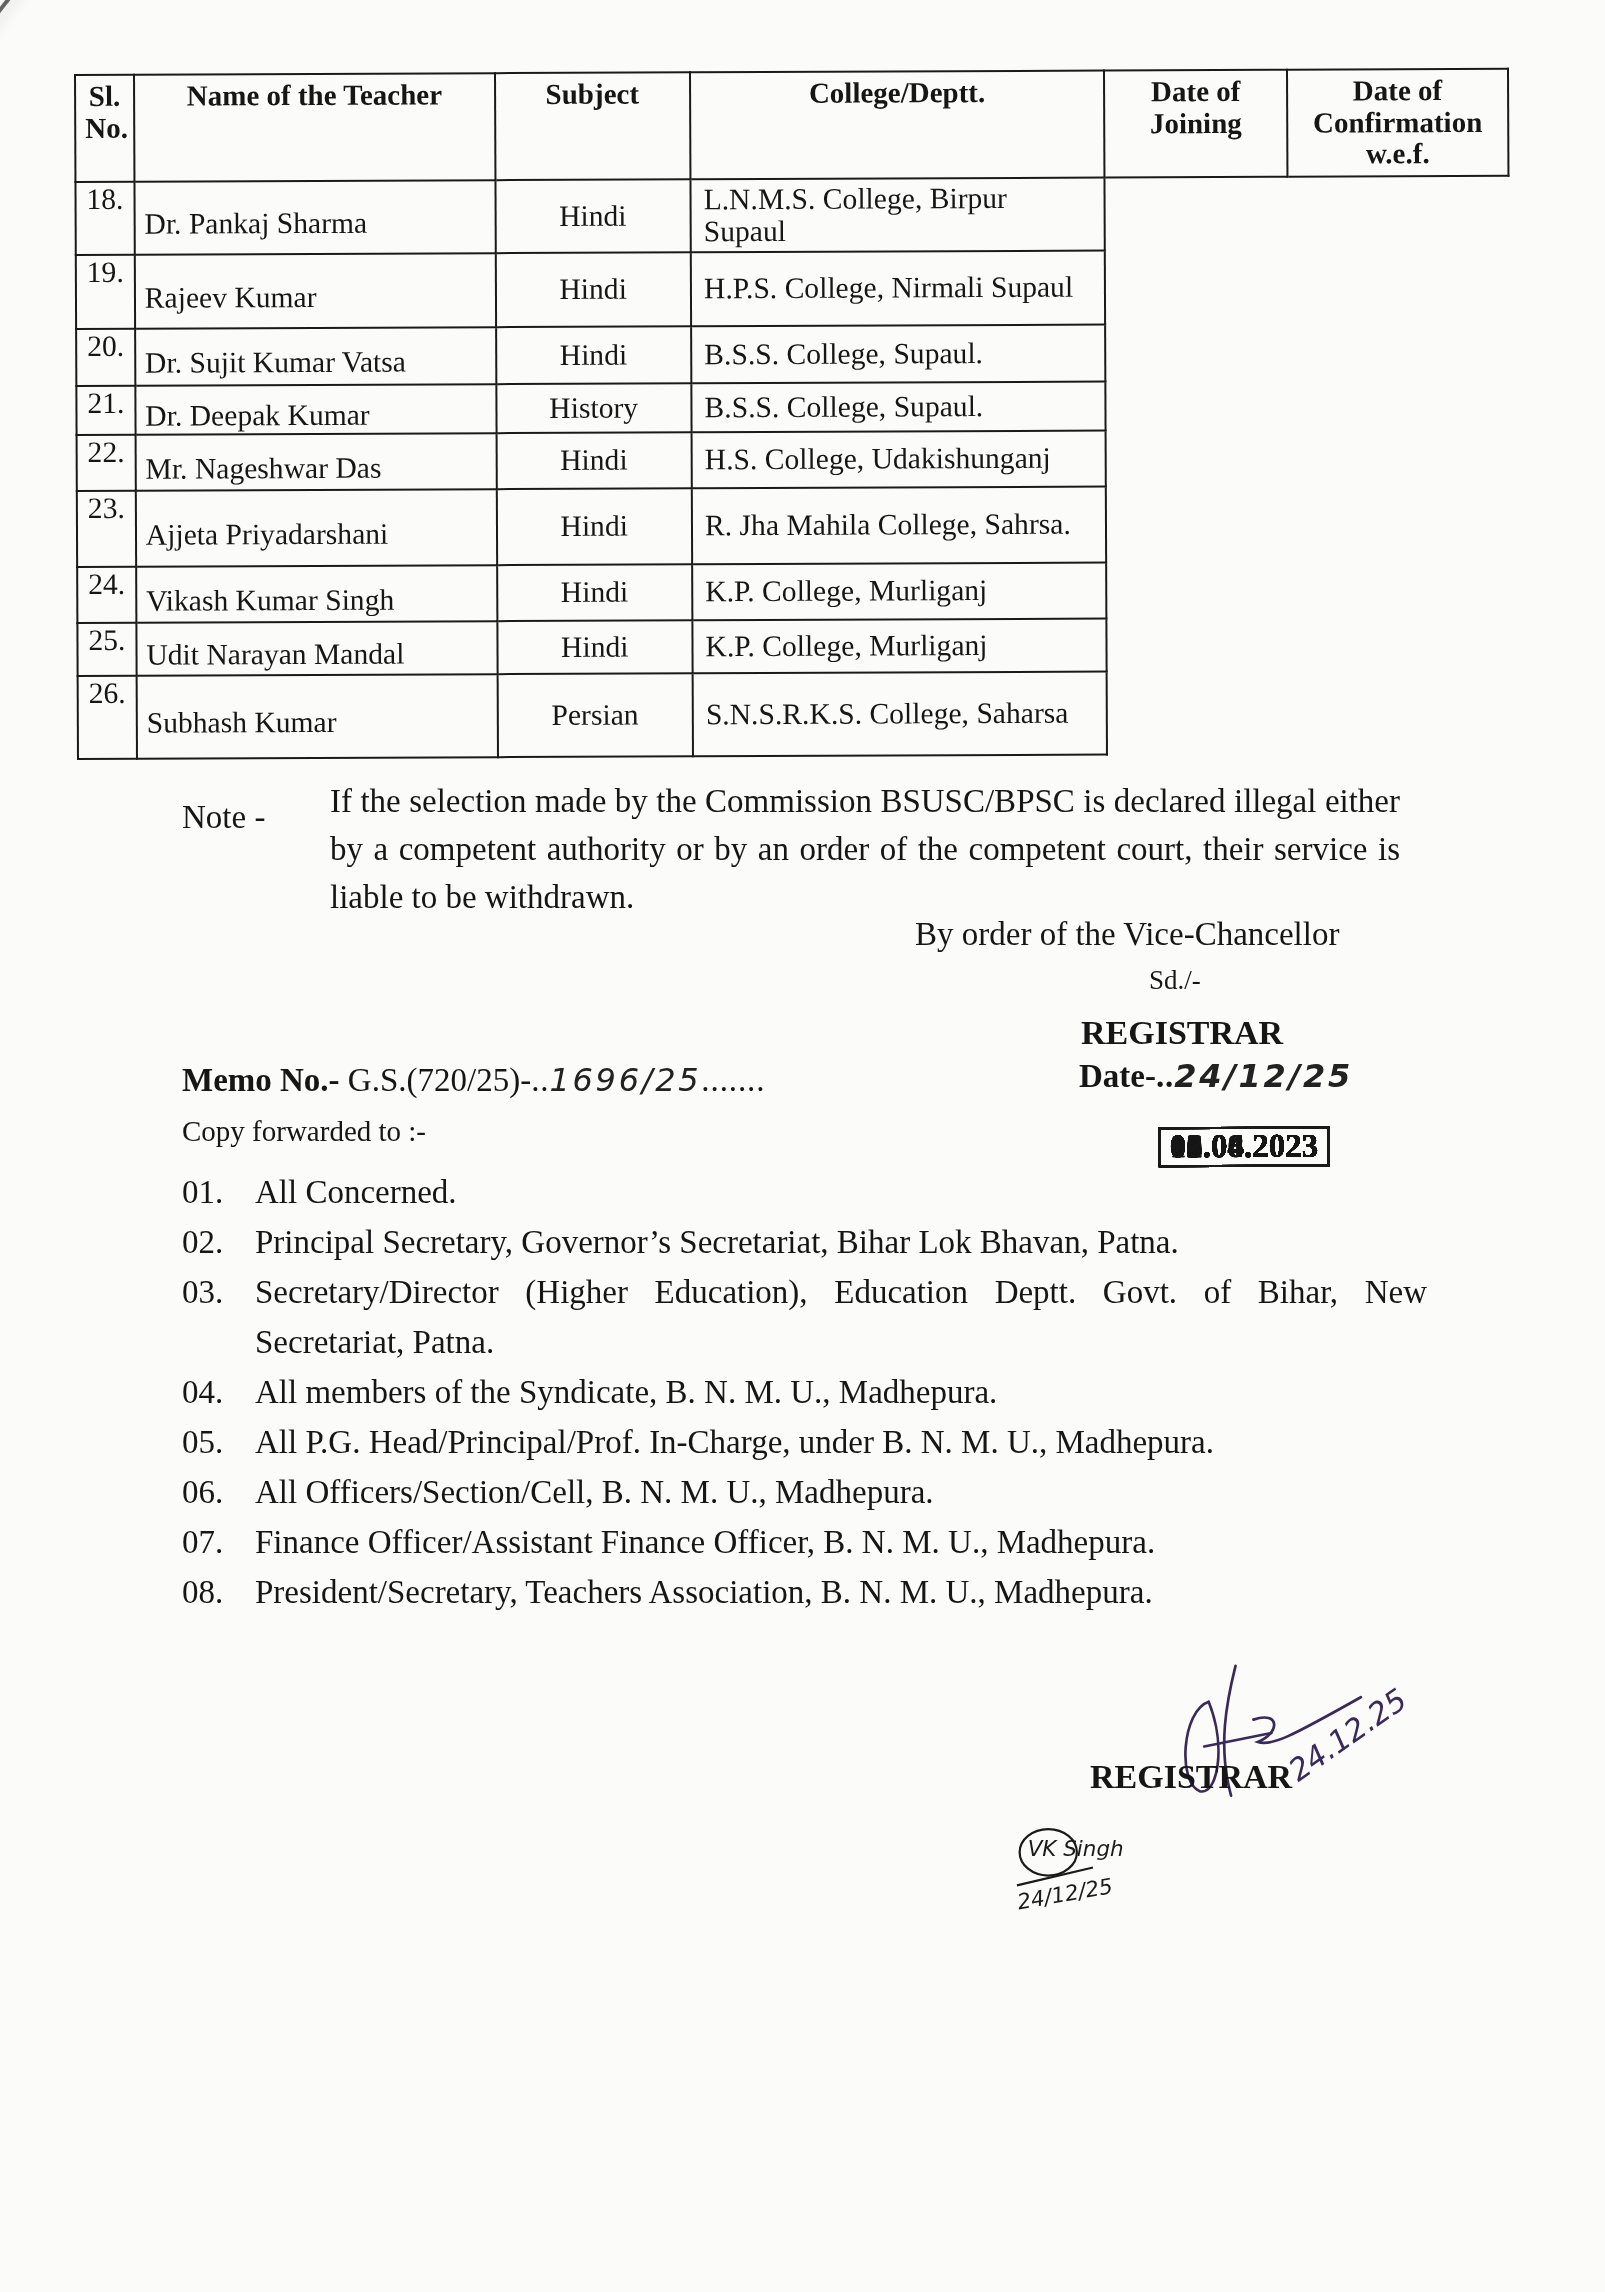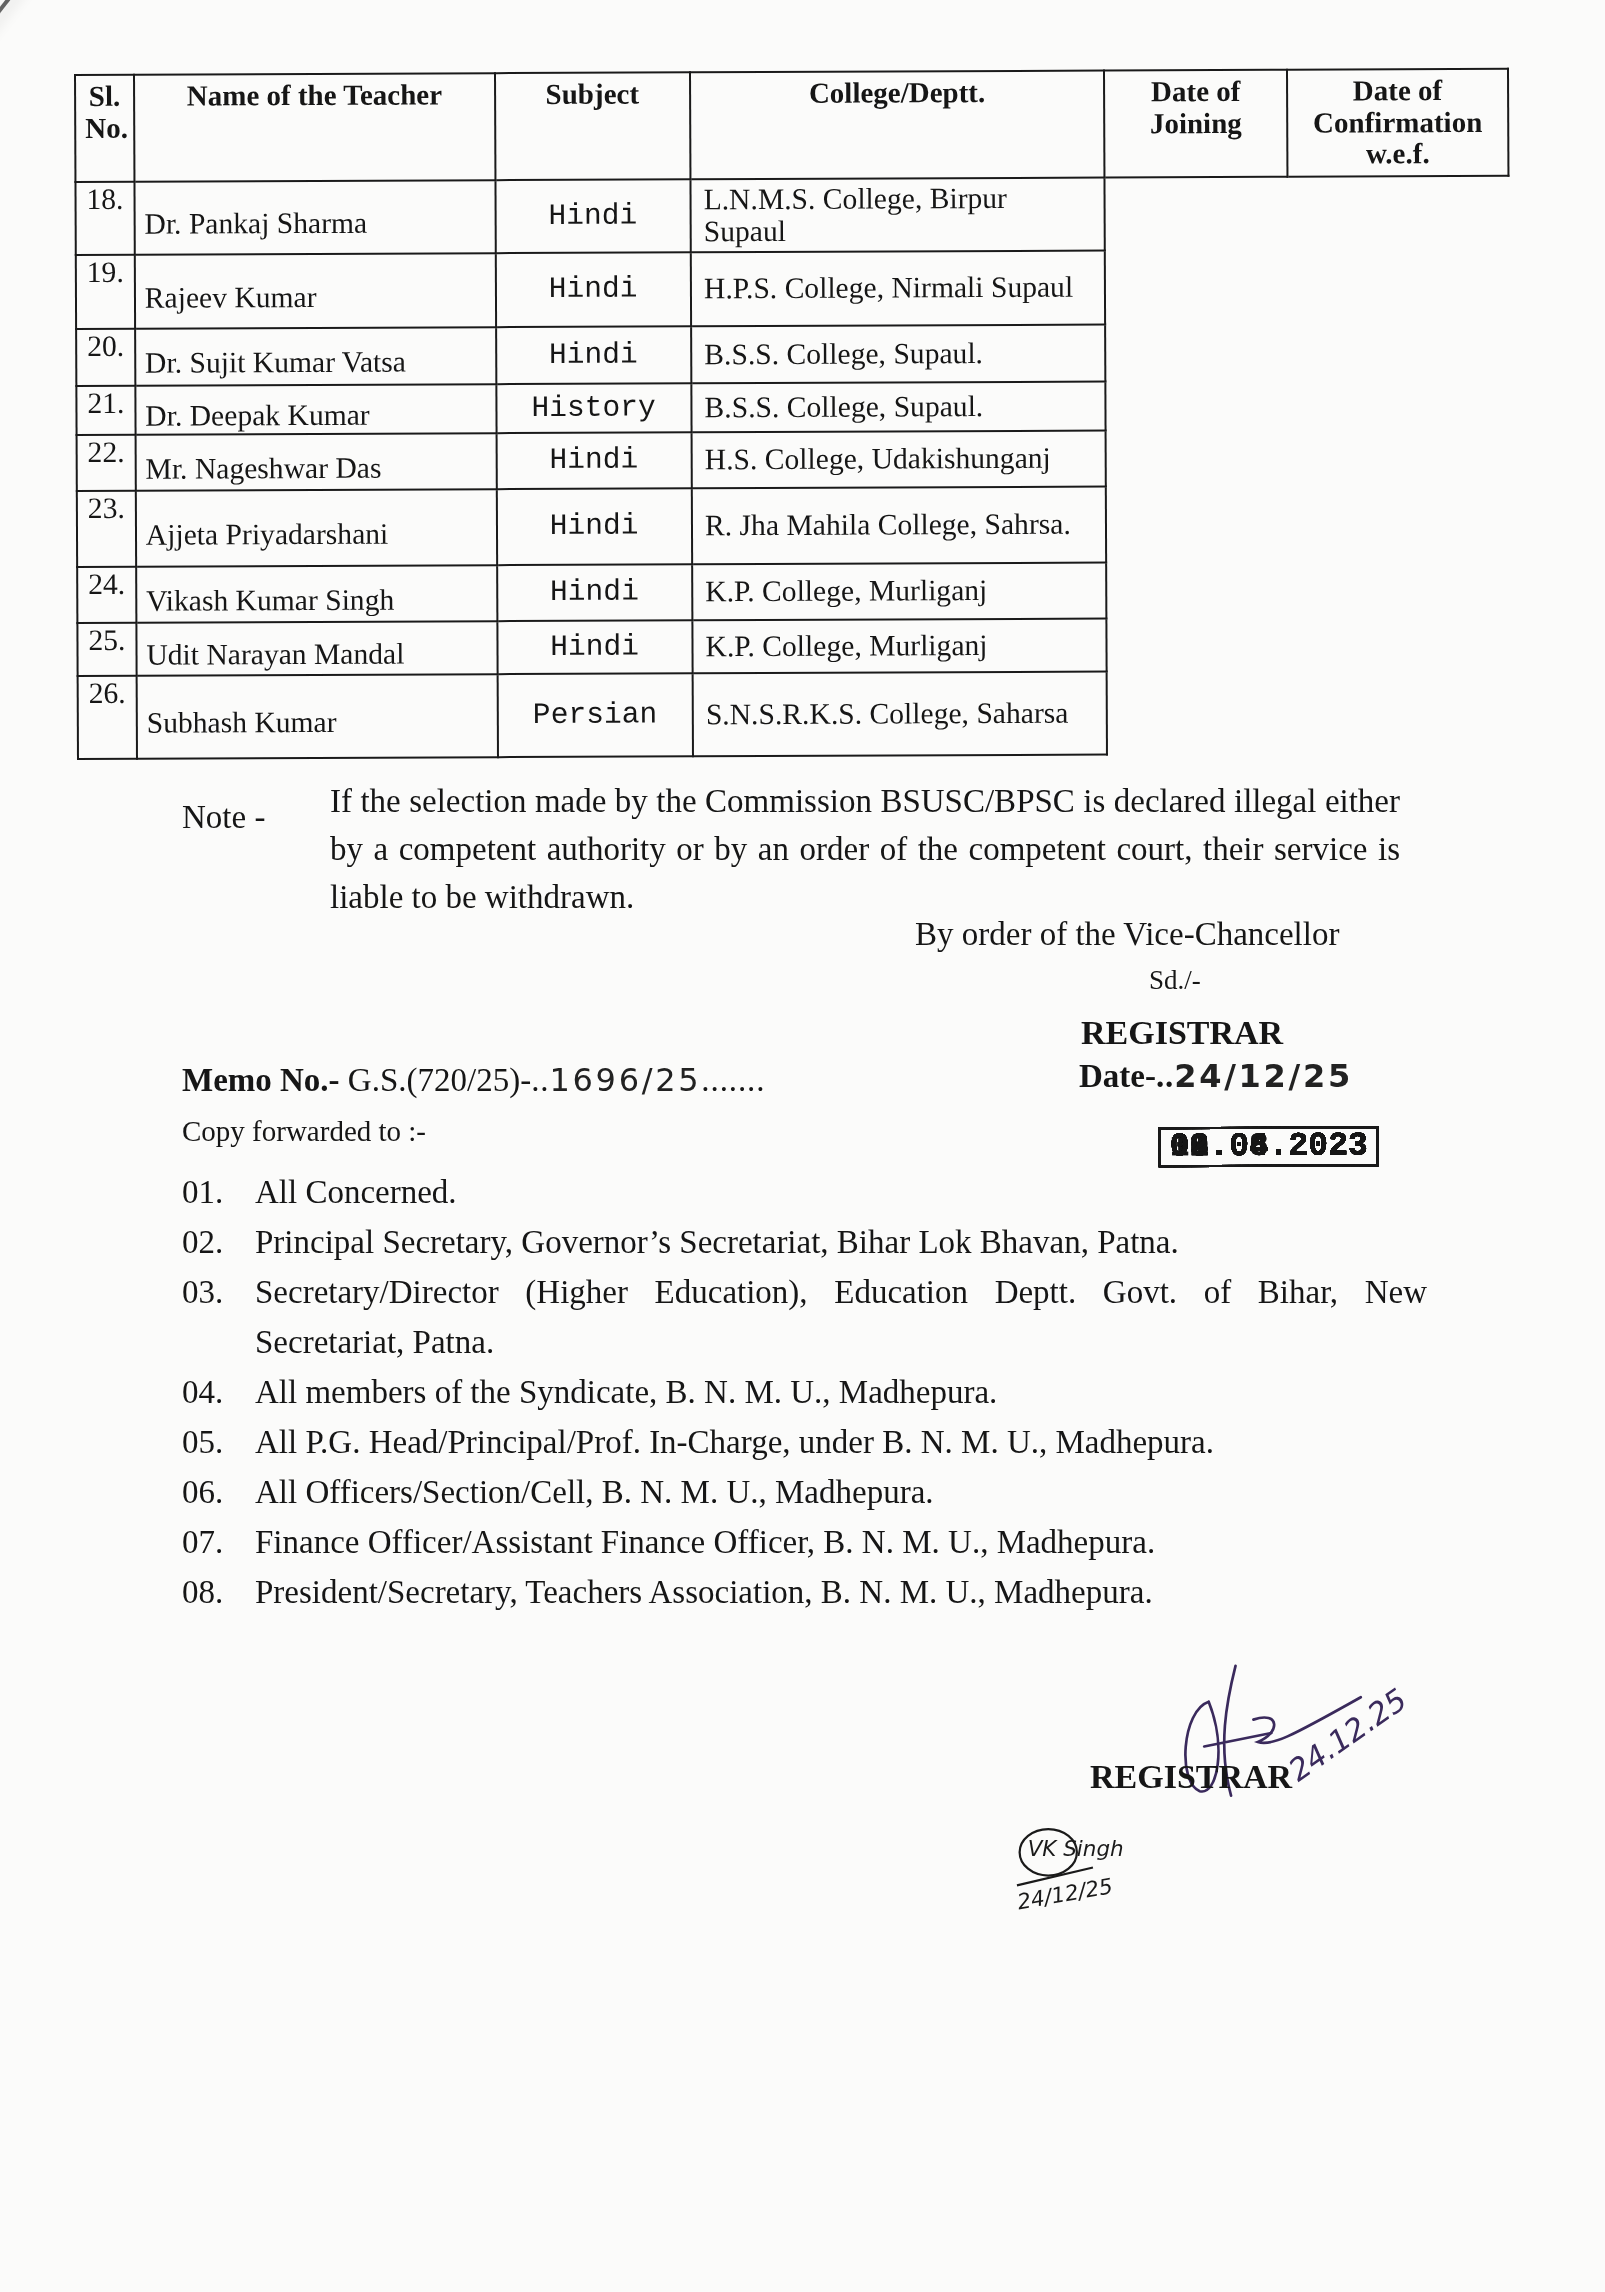--- a/index.html
+++ b/index.html
@@ -16,34 +16,34 @@
     box-shadow: 0 5.4px 12.5px rgba(0,0,0,0.15);
   }
   table.main {
     position: absolute; left: 74px; top: 74px; width: 1435px;
     border-collapse: collapse; table-layout: fixed;
     font-size: 29.6px; transform: rotate(-0.25deg); transform-origin: left top;
   }
   table.main th, table.main td { border: 2.2px solid #1a1a1a; padding: 0 9px; vertical-align: middle; line-height: 1.08; }
   table.main th { font-weight: bold; vertical-align: top; padding-top: 5.4px; height: 100px; font-size: 29px; }
   table.main td.sl { vertical-align: top; padding-top: 1px; text-align: center; }
-  table.main td.subj, table.main td.date { text-align: center; font-family: Liberation Mono, monospace; }
+  table.main td.subj, table.main td.date { text-align: center; }
   table.main td.name { padding-top: 12.5px; }
   table.main td.college { padding-left: 12.5px; }
   .c-sl { width: 58px; } .c-name { width: 356px; } .c-subj { width: 192px; }
   .c-col { width: 409px; } .c-join { width: 180px; } .c-conf { width: 218px; }
   .note { position: absolute; left: 182px; top: 777px; width: 1218px; font-size: 33px; line-height: 48px; }
   .note .lbl { position: absolute; left: 0; top: 16px; }
   .note .txt { margin-left: 148px; text-align: justify; }
   .byorder { position: absolute; left: 915px; top: 916px; font-size: 33px; }
   .sd { position: absolute; left: 1149px; top: 965px; font-size: 27px; }
   .reg1 { position: absolute; left: 1081px; top: 1014px; font-size: 34px; font-weight: bold; }
   .memo { position: absolute; left: 182px; top: 1061px; font-size: 33px; }
   .memo b { font-weight: bold; }
-  .hand { font-family: "DejaVu Sans", sans-serif; color: #222; font-size: 32px; letter-spacing: 2.7px; }
+  .hand { font-family: "DejaVu Sans", sans-serif; font-style: italic; color: #222; font-size: 32px; letter-spacing: 2.7px; }
   .dots { letter-spacing: 0.9px; }
   .date { position: absolute; left: 1079px; top: 1057px; font-size: 33px; font-weight: bold; }
   .cf { position: absolute; left: 182px; top: 1115px; font-size: 29px; }
   ol.copies { position: absolute; left: 182px; top: 1167px; width: 1245px; margin: 0; padding: 0; list-style: none; font-size: 33px; line-height: 50px; }
   ol.copies li { position: relative; padding-left: 73px; }
   ol.copies li .num { position: absolute; left: 0; top: 0; }
   ol.copies li .t { text-align: justify; display: block; }
   .sig { position: absolute; left: 1155px; top: 1648px; width: 340px; height: 179px; }
   .reg2 { position: absolute; left: 1090px; top: 1758px; font-size: 34px; font-weight: bold; }
   .initials { position: absolute; left: 1008px; top: 1818px; width: 161px; height: 99px; }

